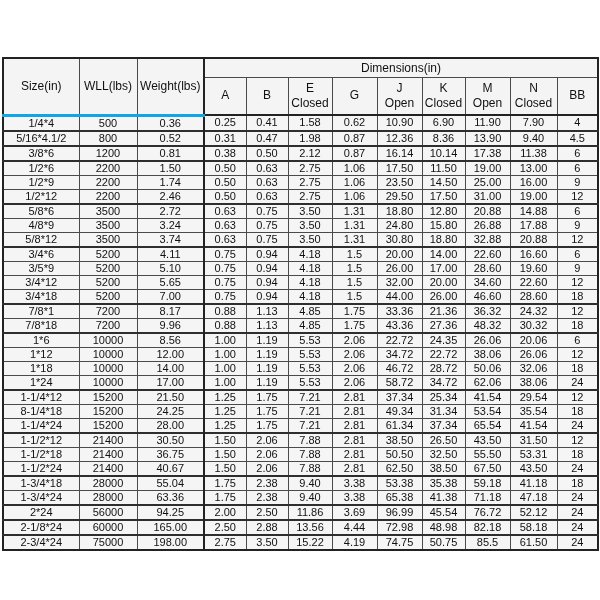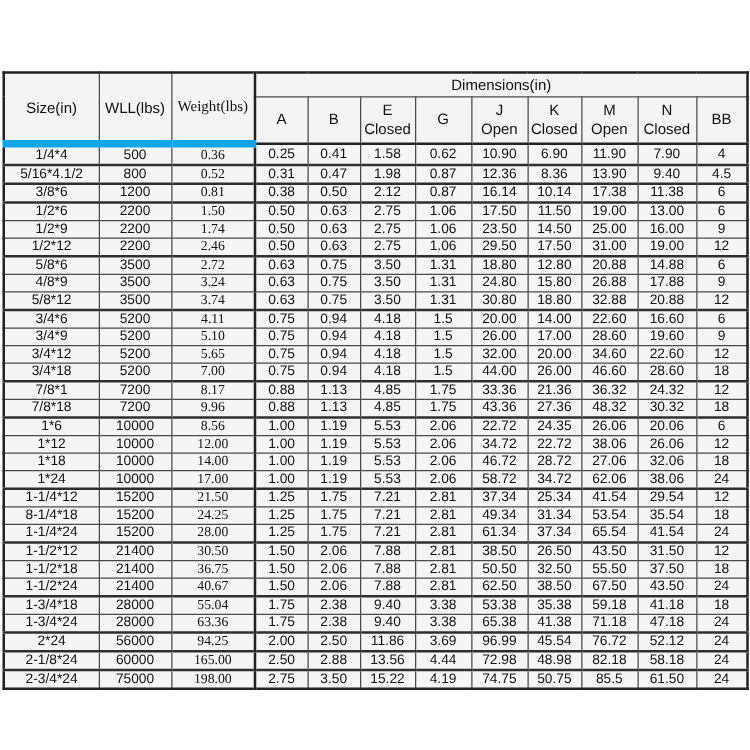--- a/index.html
+++ b/index.html
@@ -36,23 +36,23 @@
     overflow: hidden;
     font-weight: 400;
   }
   .spec-table thead th {
     font-size: 12px;
     background: #f4f4f4;
   }
   tr.dim-title-row { height: 19px; }
   tr.dim-sub-row   { height: 38px; }
   th.dim-sub { white-space: pre-line; line-height: 1.25; }
-  th.fixed { border-bottom: 6px solid #0ea5e9; }
+  th.fixed { border-bottom: 3px solid #0ea5e9; }
   thead tr.dim-sub-row th { border-bottom: 2px solid #222222; }
-  .sec-end { border-right: 2px solid #222222 !important; font-family: Liberation Serif, serif; }
+  .sec-end { border-right: 2px solid #222222 !important; }
   .spec-table tbody td {
     font-size: 11px;
     height: 13px;
     line-height: 1;
   }
   tr.group-start td { border-top-width: 2px; border-top-color: #2e2e2e; }
 </style>
 </head>
 <body>
 
@@ -231,21 +231,21 @@
           <td>0.94</td>
           <td>4.18</td>
           <td>1.5</td>
           <td>20.00</td>
           <td>14.00</td>
           <td>22.60</td>
           <td>16.60</td>
           <td>6</td>
         </tr>
         <tr>
-          <td>3/4*9</td>
+          <td>3/5*9</td>
           <td>5200</td>
           <td class="sec-end">5.10</td>
           <td>0.75</td>
           <td>0.94</td>
           <td>4.18</td>
           <td>1.5</td>
           <td>26.00</td>
           <td>17.00</td>
           <td>28.60</td>
           <td>19.60</td>
@@ -338,21 +338,21 @@
         <tr>
           <td>1*18</td>
           <td>10000</td>
           <td class="sec-end">14.00</td>
           <td>1.00</td>
           <td>1.19</td>
           <td>5.53</td>
           <td>2.06</td>
           <td>46.72</td>
           <td>28.72</td>
-          <td>27.06</td>
+          <td>50.06</td>
           <td>32.06</td>
           <td>18</td>
         </tr>
         <tr>
           <td>1*24</td>
           <td>10000</td>
           <td class="sec-end">17.00</td>
           <td>1.00</td>
           <td>1.19</td>
           <td>5.53</td>
@@ -423,21 +423,21 @@
           <td>1-1/2*18</td>
           <td>21400</td>
           <td class="sec-end">36.75</td>
           <td>1.50</td>
           <td>2.06</td>
           <td>7.88</td>
           <td>2.81</td>
           <td>50.50</td>
           <td>32.50</td>
           <td>55.50</td>
-          <td>37.50</td>
+          <td>53.31</td>
           <td>18</td>
         </tr>
         <tr>
           <td>1-1/2*24</td>
           <td>21400</td>
           <td class="sec-end">40.67</td>
           <td>1.50</td>
           <td>2.06</td>
           <td>7.88</td>
           <td>2.81</td>

